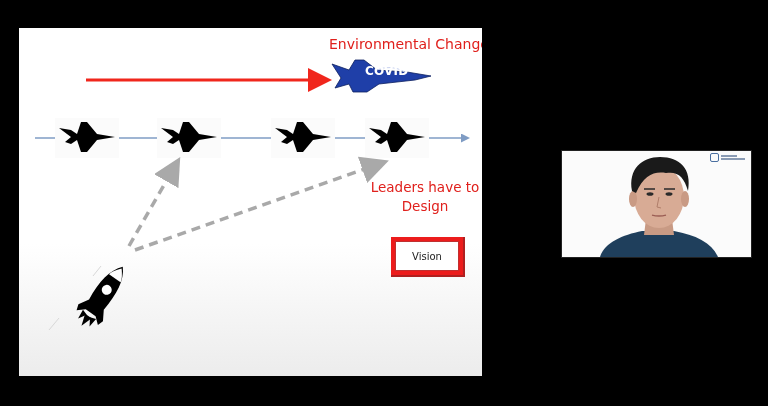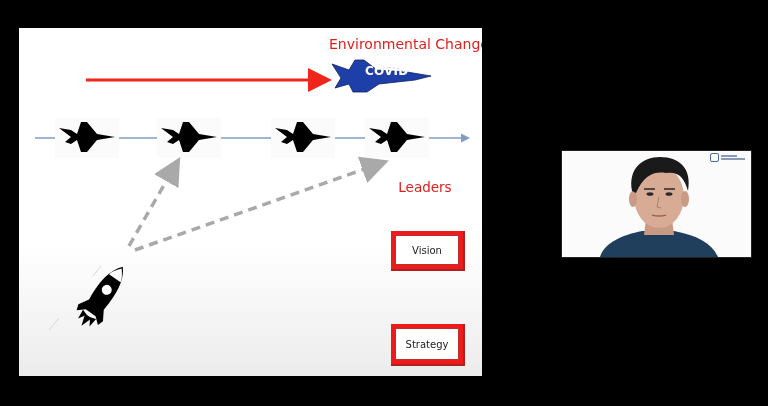--- a/index.html
+++ b/index.html
@@ -24,21 +24,21 @@
   .leaders-title {
     position: absolute; left: 348px; top: 150px; width: 116px; text-align: center;
     color: #e0201c; font-size: 13.5px; line-height: 19px; font-family: "DejaVu Sans", sans-serif;
   }
   .design-box {
     position: absolute; left: 372px; width: 64px; background: #ffffff;
     border: 4px solid #ec1c1c; box-shadow: 1px 1px 0 1px #b02020, 0 0 0 1px #c03030 inset;
     display: flex; align-items: center; justify-content: center; text-align: center;
     font-size: 10px; line-height: 13px; color: #222; font-family: "DejaVu Sans", sans-serif;
   }
-  #box-vision { top: 203px; height: 30px; }
+  #box-vision { top: 209px; height: 30px; }
   #box-business { top: 243px; height: 36px; }
   #box-strategy { top: 296px; height: 32px; }
 
   #video-tile {
     position: absolute; left: 561px; top: 150px; width: 189px; height: 106px;
     background: #fbfbfb; overflow: hidden; border: 1px solid #222;
   }
   #video-tile svg { position: absolute; left: 0; top: 0; }
   .tile-logo {
     position: absolute; right: 6px; top: 2px; display: flex; align-items: center; gap: 2px;
@@ -96,28 +96,26 @@
       <path d="M-8,20 L-7,30 L-2,22 Z M8,20 L7,30 L2,22 Z" fill="#000"></path>
     </g>
     <line x1="30" y1="302" x2="40" y2="290" stroke="#d8d8d8" stroke-width="1"></line>
     <line x1="74" y1="248" x2="82" y2="238" stroke="#d8d8d8" stroke-width="1"></line>
   </svg>
 
   <div class="env-title">Environmental Change</div>
   <div class="covid-label">COVID</div>
 
   <div class="leaders-title">
-    <div>Leaders</div>
+    <div>Leaders have to</div>
+    <div>Design</div>
   </div>
 
   <div class="design-box" id="box-vision">
     <span>Vision</span>
-  </div>
-  <div class="design-box" id="box-strategy">
-    <span>Strategy</span>
   </div>
 </div>
 
 <div id="video-tile">
   <svg width="189" height="106" viewBox="0 0 189 106">
 
     <path d="M38,106 C42,92 60,84 80,80 L112,80 C134,84 150,92 156,106 Z" fill="#1f3f5c"></path>
 
     <path d="M84,68 L110,68 L112,84 L82,84 Z" fill="#c89a84"></path>
 

